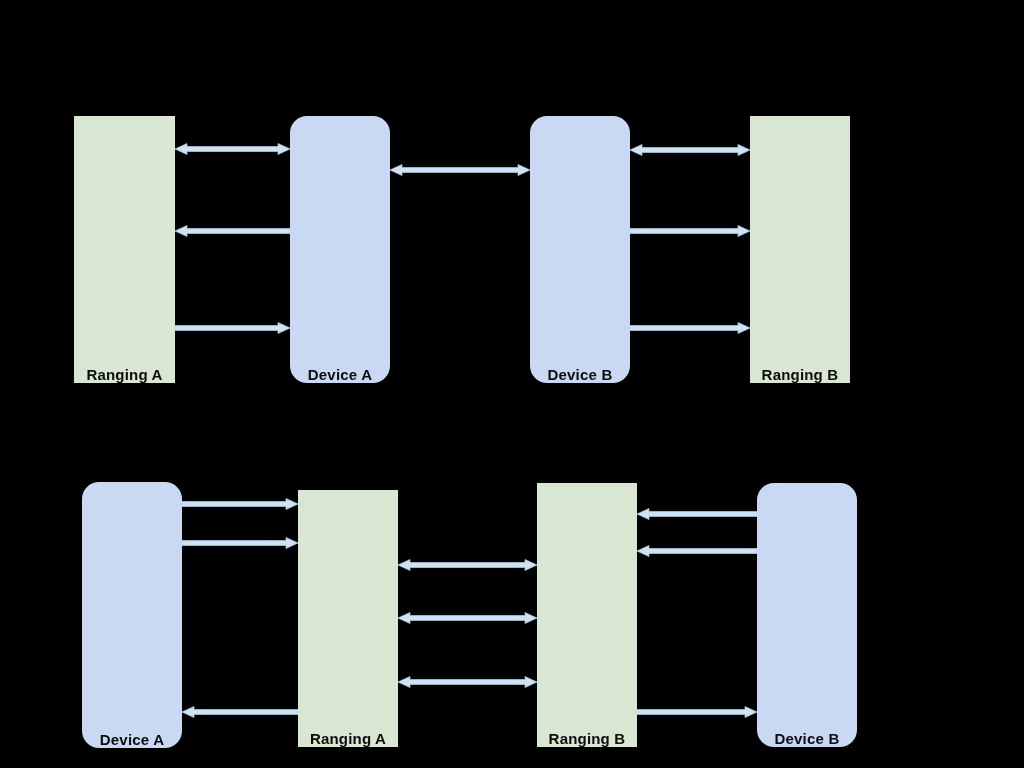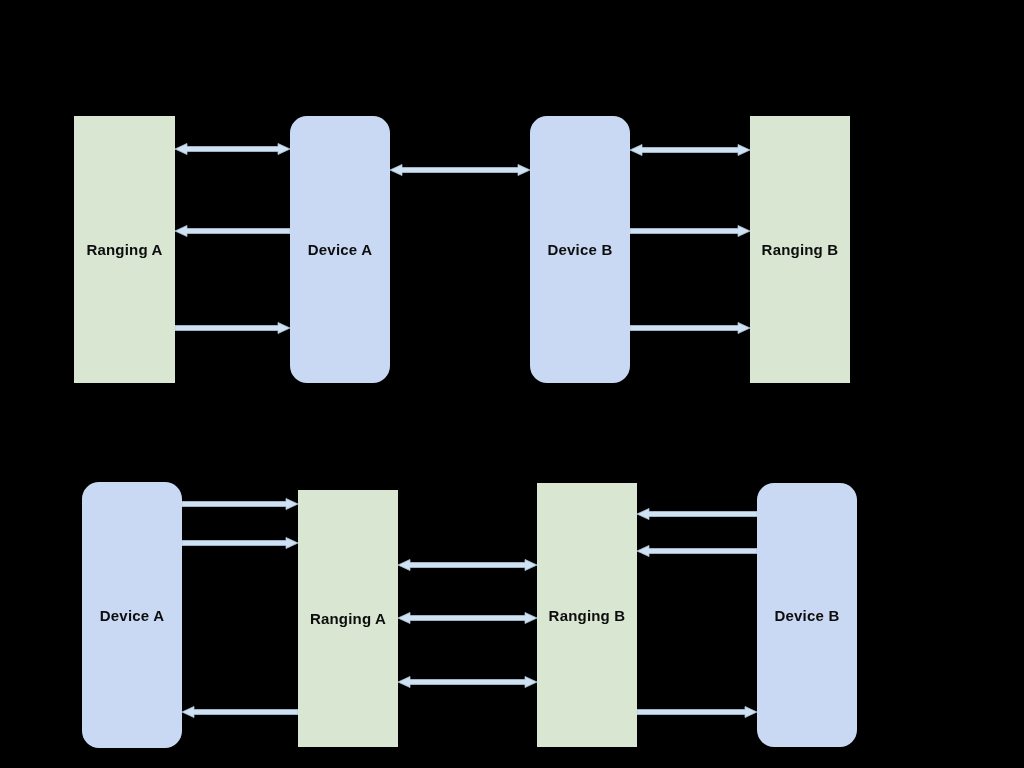--- a/index.html
+++ b/index.html
@@ -19,21 +19,21 @@
     position: absolute;
     left: 0;
     top: 0;
     width: 1024px;
     height: 768px;
     display: block;
   }
   .box {
     position: absolute;
     display: flex;
-    align-items: center;
+    align-items: flex-end;
     justify-content: center;
     box-sizing: border-box;
   }
   .box.rounded {
     border-radius: 17px;
   }
   .box-label {
     font-weight: bold;
     font-size: 15px;
     letter-spacing: 0.2px;

